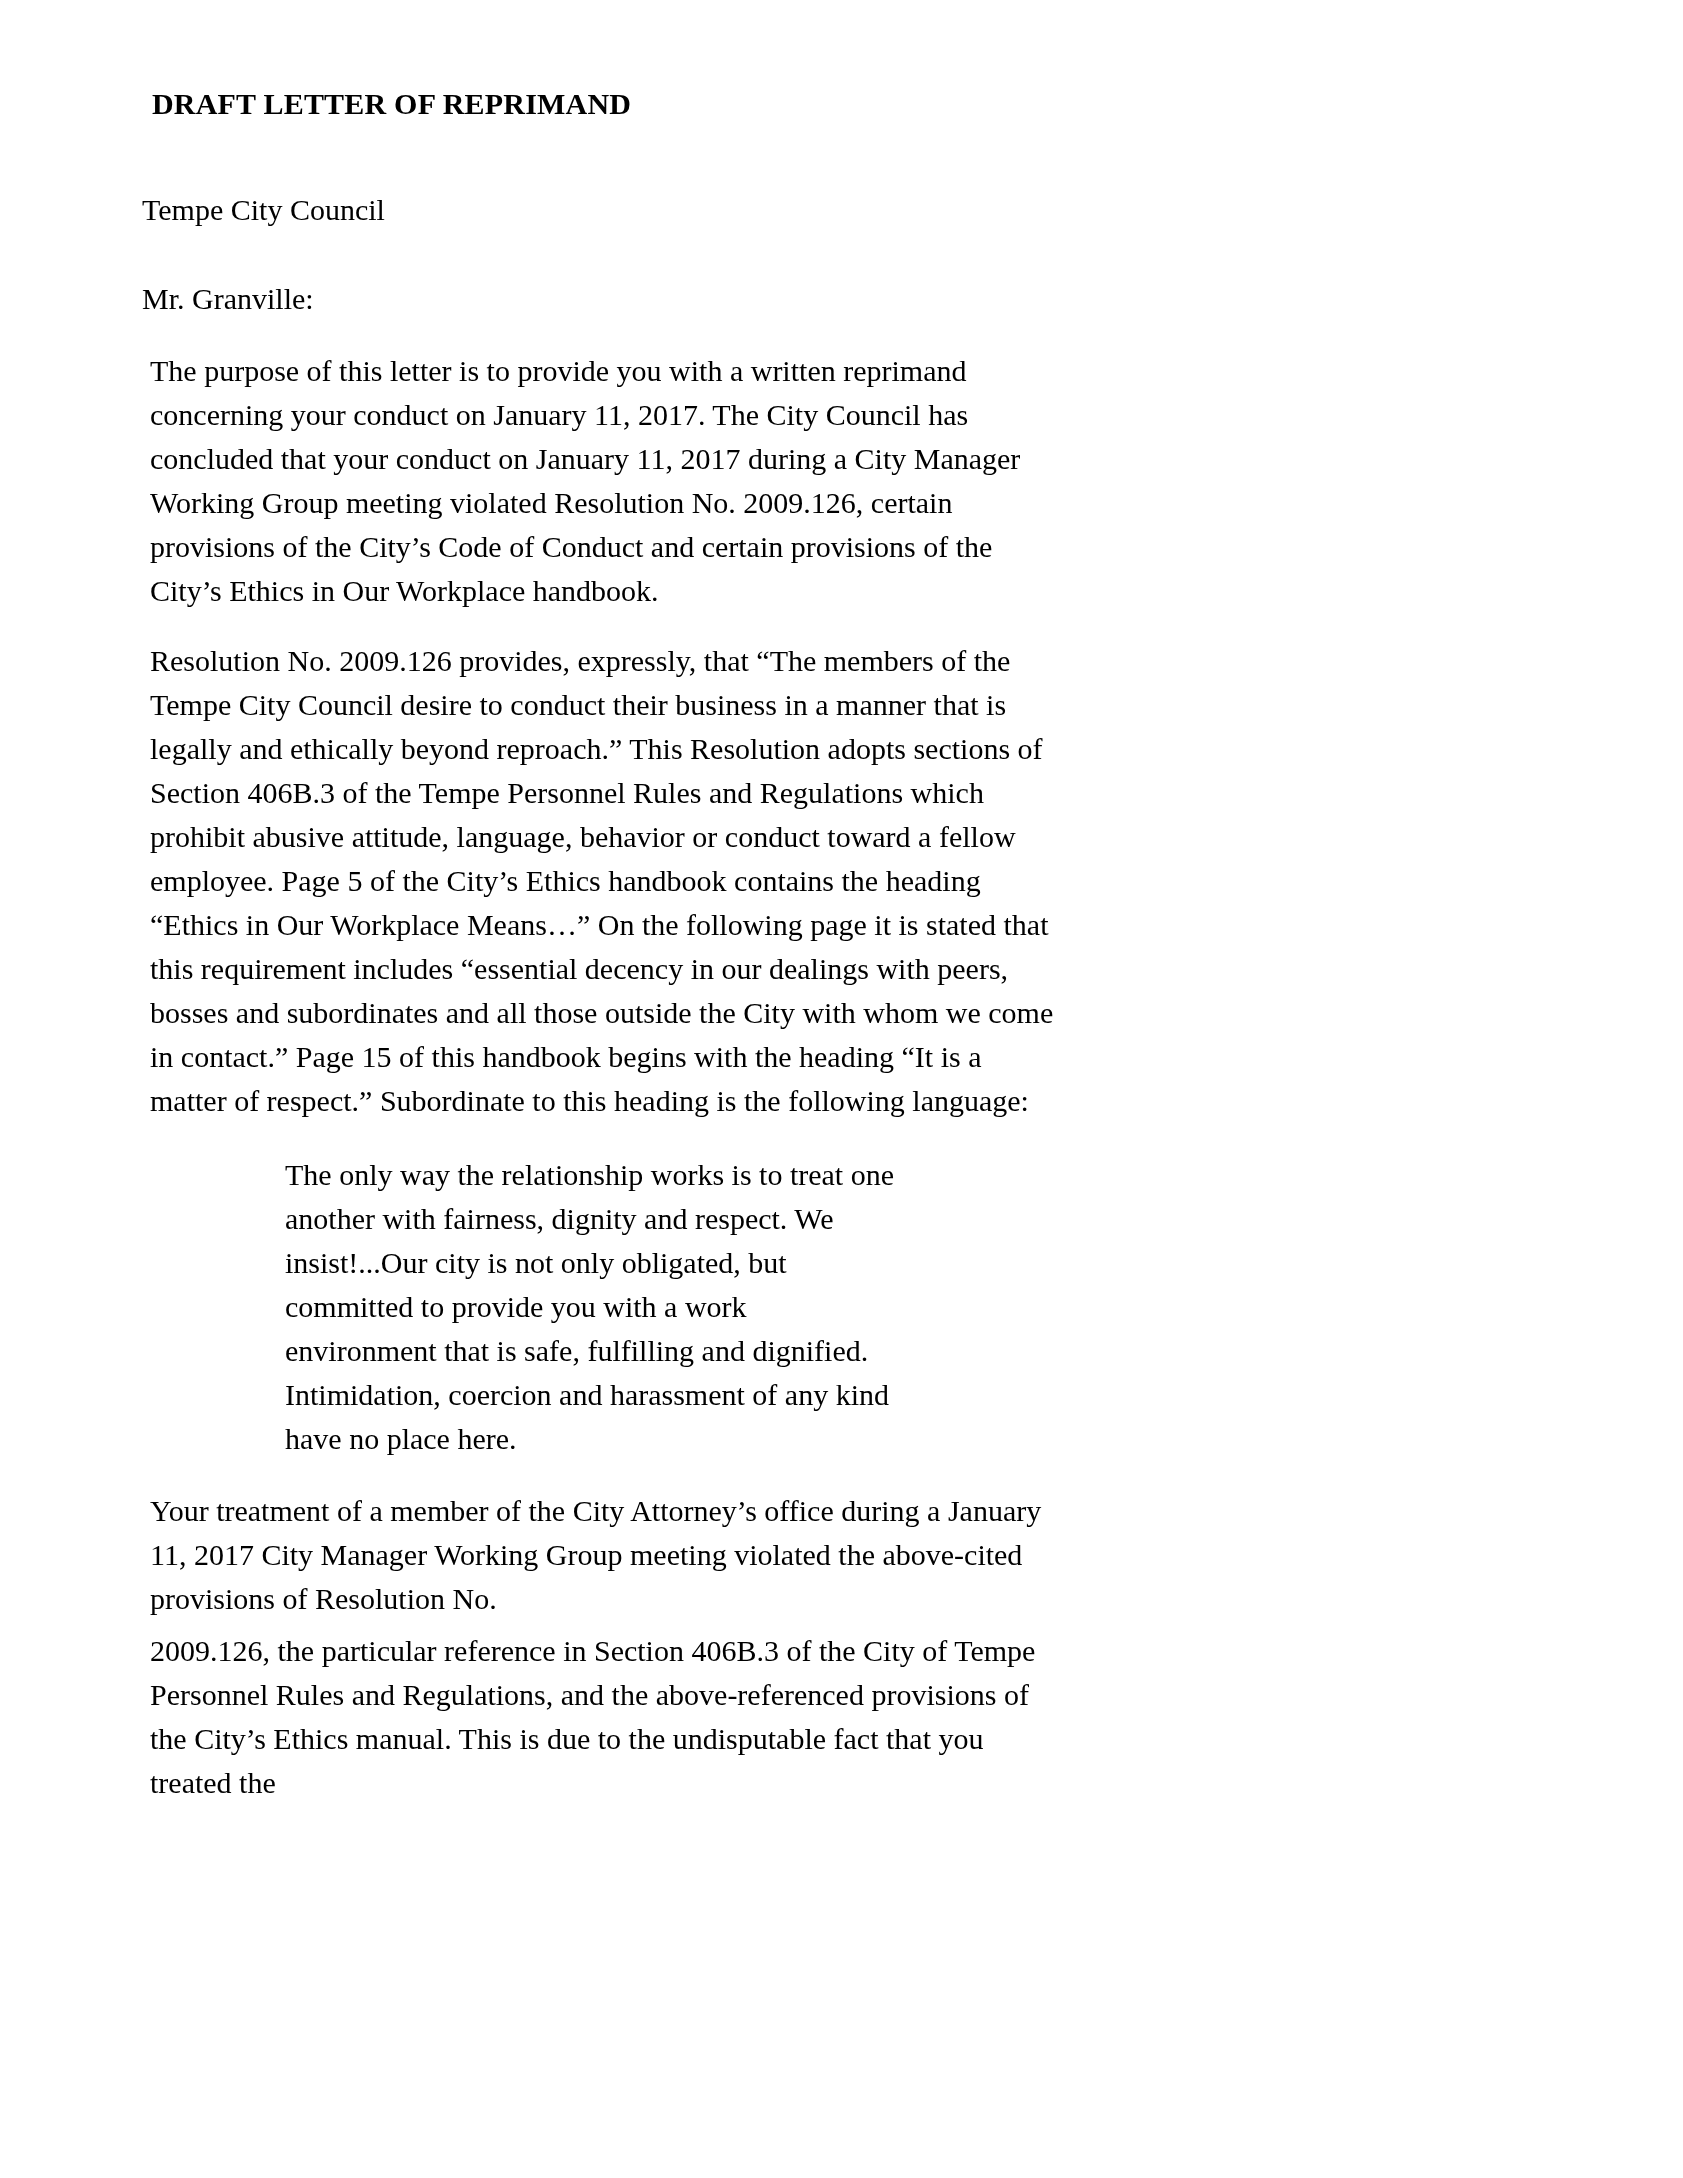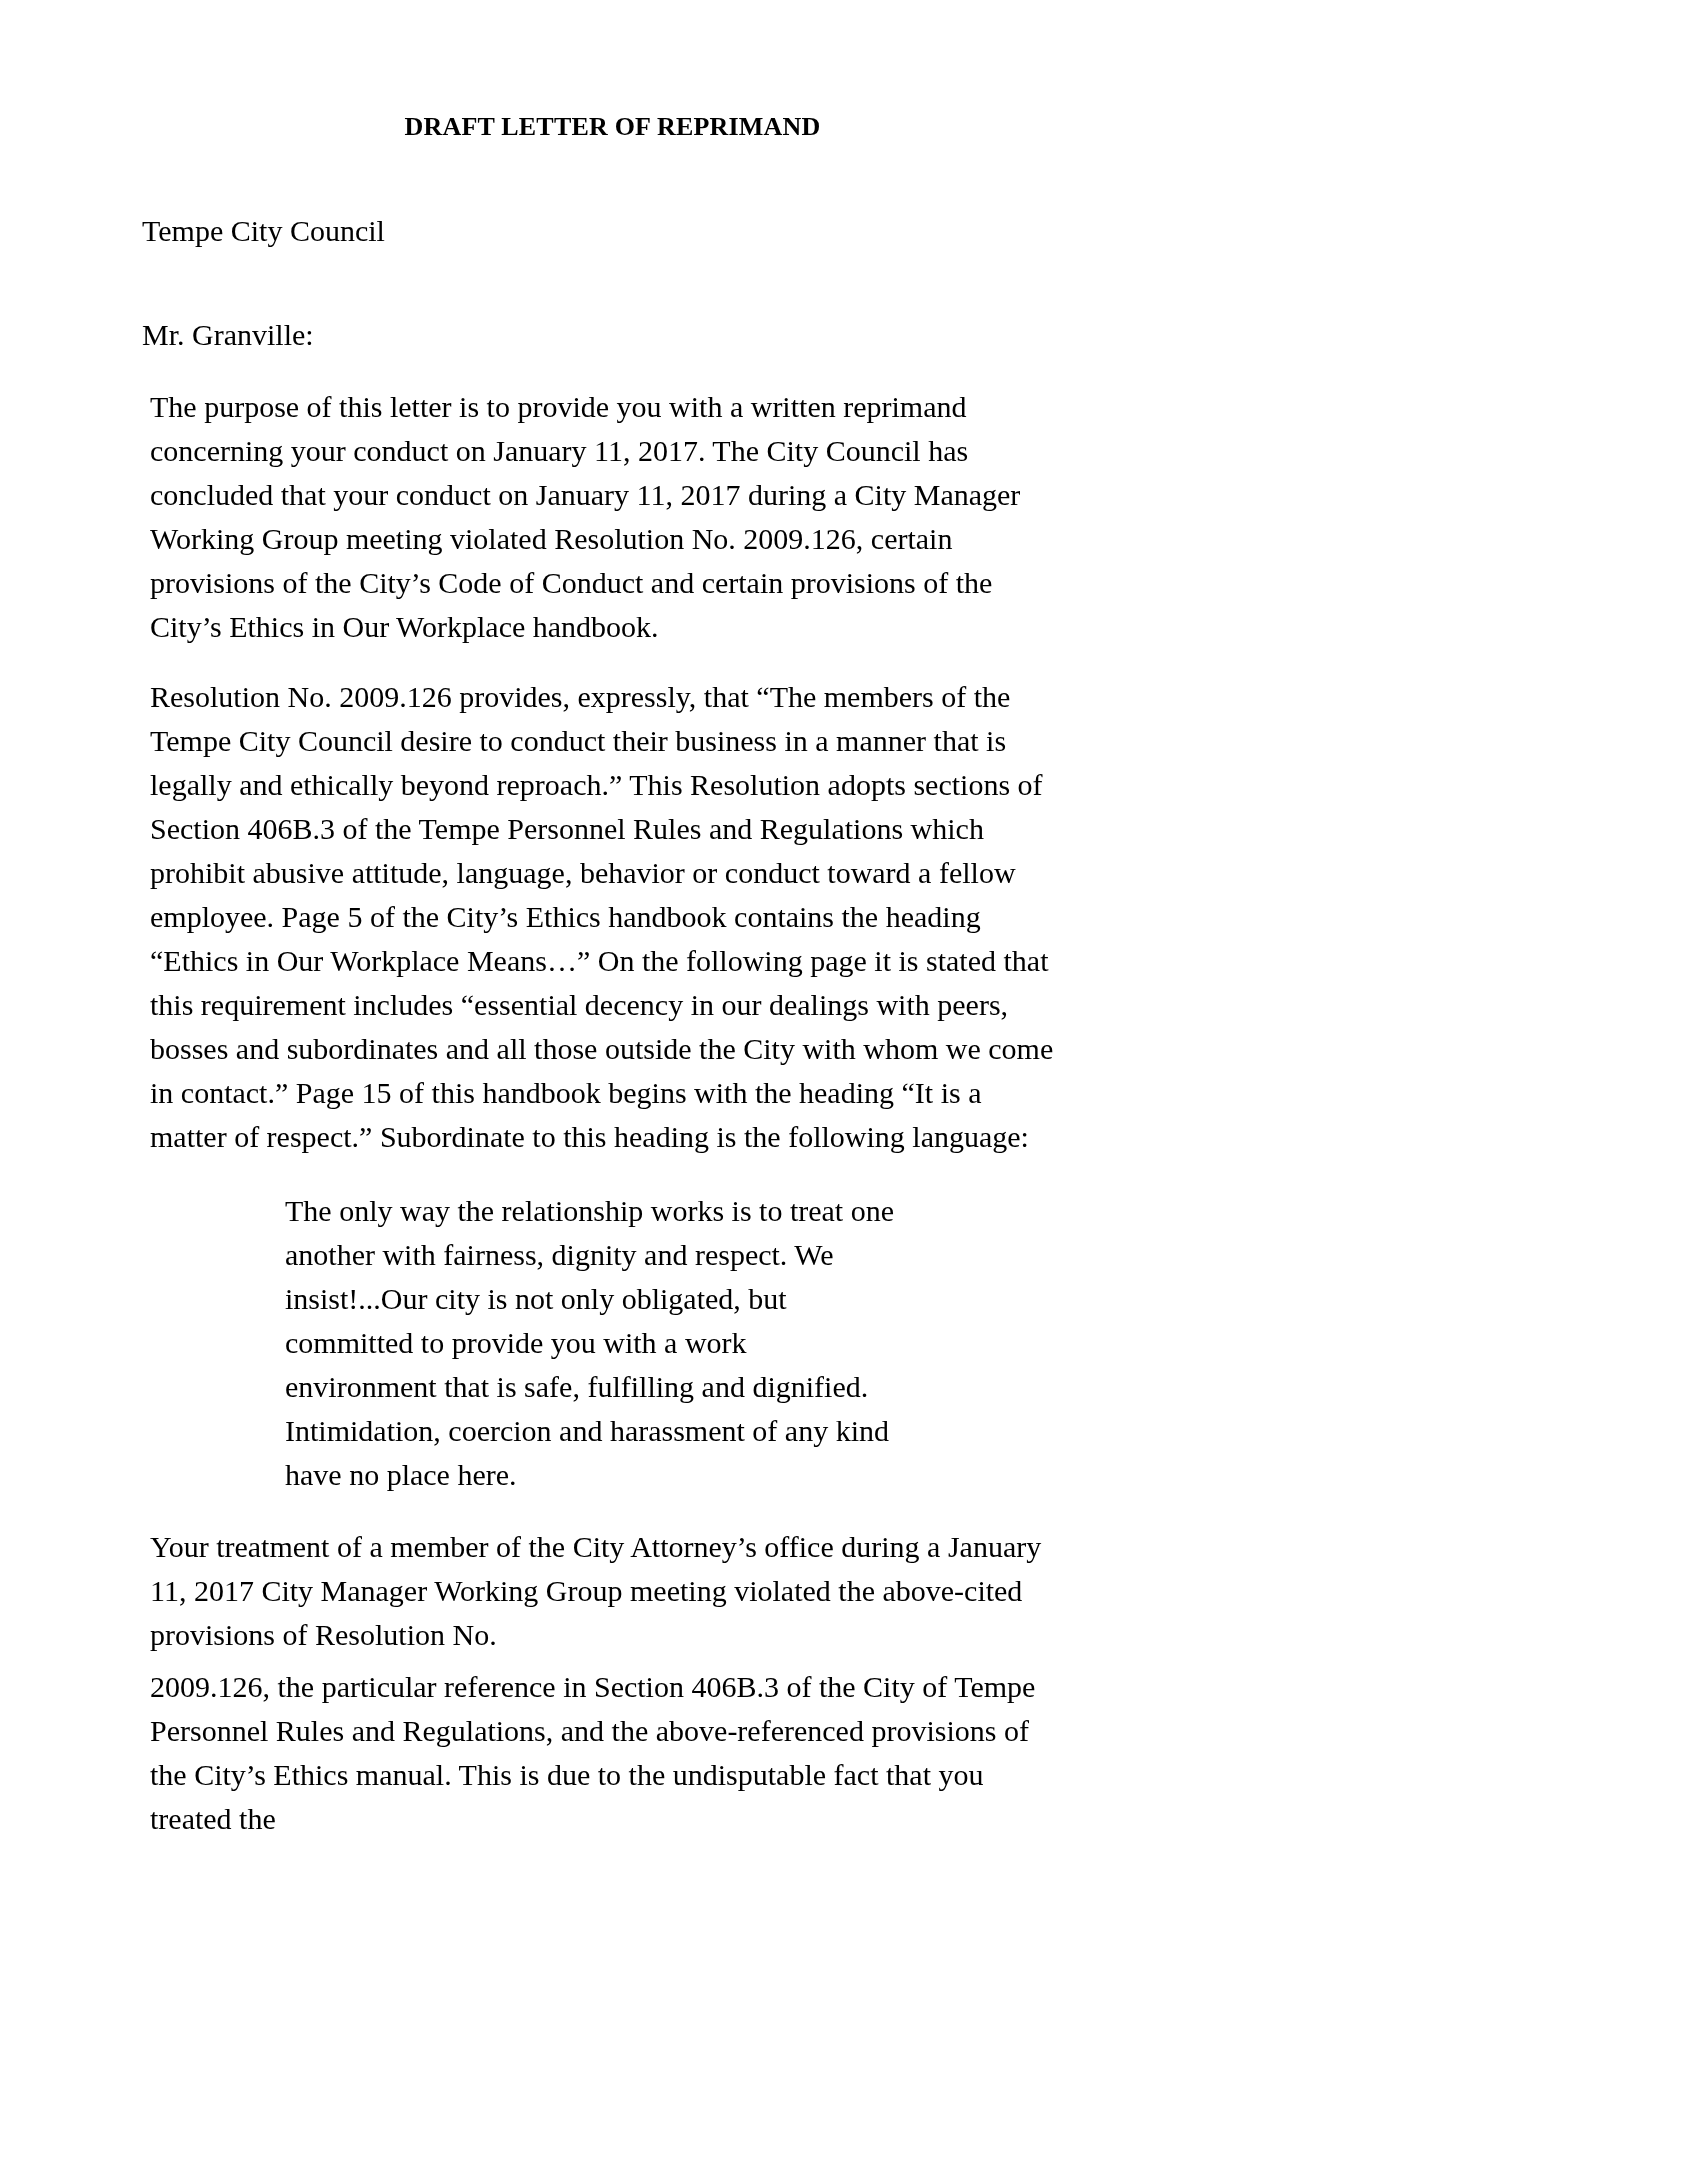--- a/index.html
+++ b/index.html
@@ -26,45 +26,44 @@
 
   
   .sheet {
     position: absolute;
     left: 142px;
     top: 0;
     width: 931px;
   }
 
   .doc-title {
-    text-align: center;
     font-weight: bold;
-    font-size: 26px;
+    font-size: 30px;
     letter-spacing: 0.2px;
     margin: 0;
-    padding-top: 112px;
+    padding-top: 87px;
     padding-left: 10px;
   }
 
   .address-block {
     margin-top: 67px;
     font-size: 30px;
     line-height: 44px;
   }
   .address-line {
     white-space: pre-wrap;
   }
   .ordinal {
     font-size: 0.62em;
     vertical-align: super;
     line-height: 0;
   }
 
   .salutation {
-    margin-top: 60px;
+    margin-top: 45px;
     font-size: 30px;
     line-height: 44px;
   }
 
   p.body-para {
     margin: 8px;
     margin-top: 26px;
     font-size: 30px;
     line-height: 44px;
     text-align: left;

